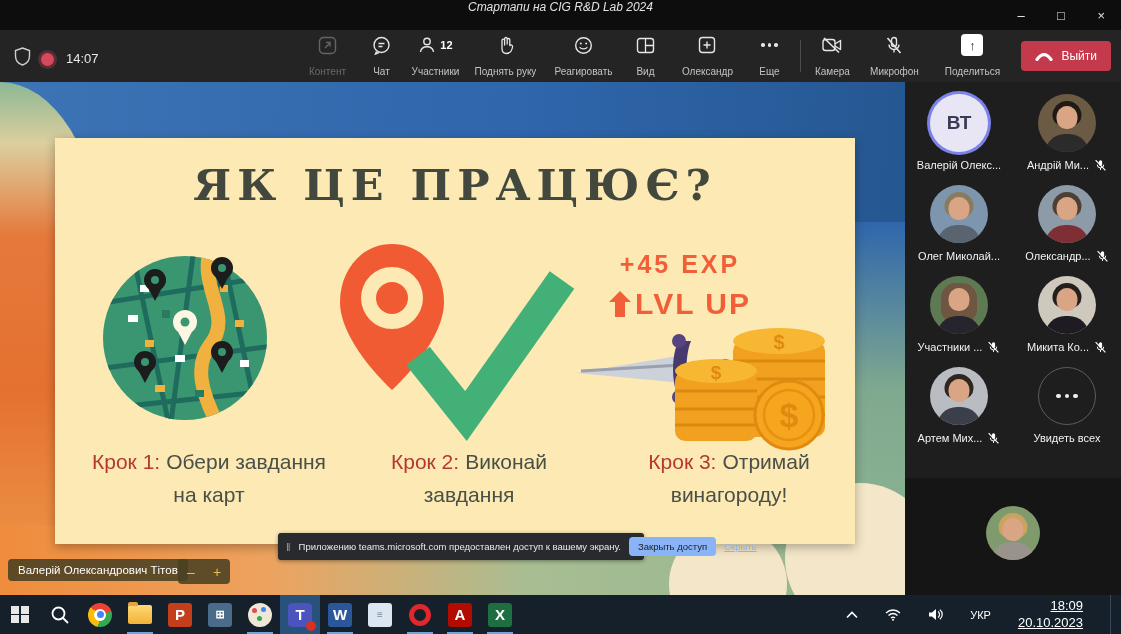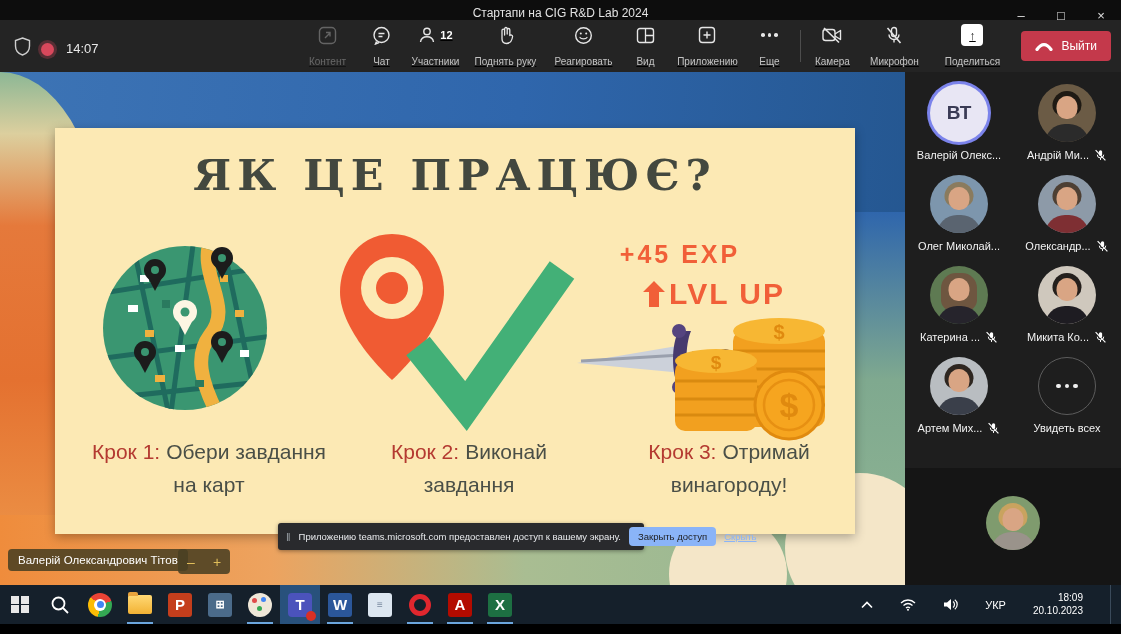--- a/index.html
+++ b/index.html
@@ -1,33 +1,33 @@
 <!DOCTYPE html>
 <html><head>
 <meta charset="utf-8">
 <style>
   * { margin:0; padding:0; box-sizing:border-box; }
   html,body { background:#000; }
   body { font-family:"Liberation Sans", sans-serif; }
   .screen { position:relative; width:1121px; height:634px; overflow:hidden; background:#000; }
 
   
-  .titlebar { position:relative; height:20px; background:#0d0d0d; display:flex; align-items:flex-end; justify-content:center; }
+  .titlebar { position:relative; height:30px; background:#0d0d0d; display:flex; align-items:flex-start; justify-content:center;font-style:italic; }
   .tb-title { font-size:12px; color:#e2e2e2; }
   .win-controls { position:absolute; right:0; top:0; height:30px; display:flex; }
   .wc { width:40px; height:30px; display:flex; align-items:center; justify-content:center; color:#e0e0e0; font-size:13px; cursor:default; }
 
   
   .toolbar { height:52px; background:#242424; display:flex; align-items:center; padding:0 10px 0 14px; }
   .tb-left { display:flex; align-items:flex-end; gap:10px; }
   .shield { width:17px; height:19px; }
   .recdot { width:13px; height:13px; border-radius:50%; background:#d8485c; box-shadow:0 0 0 3px rgba(216,72,92,.28); }
   .timer { color:#e8e8e8; font-size:13px; margin-left:2px; }
   .tb-spacer { flex:1; }
-  .t-item { display:flex; flex-direction:column; align-items:center; justify-content:center; width:62px; gap:11px; cursor:pointer;text-decoration:underline; }
+  .t-item { display:flex; flex-direction:column; align-items:center; justify-content:center; width:62px; gap:11px; cursor:pointer; }
   .t-item.narrow { width:46px; }
   .t-item.wide { width:78px; }
   .t-ico { height:20px; display:flex; align-items:center; justify-content:center; gap:2px; }
   .t-lbl { font-size:10px; color:#c3c3c3; white-space:nowrap; }
   .t-item.disabled { opacity:.42; }
   .badge { color:#fff; font-size:11px; font-weight:bold; margin-left:2px; }
   .t-sep { width:1px; height:32px; background:#4d4d4d; margin:0 8px; }
   .share-box { width:22px; height:22px; background:#fff; border-radius:4px; display:flex; align-items:center; justify-content:center; color:#1b1b1b; font-size:13px; font-weight:bold; }
   .leave-btn { margin-left:10px; background:#c4394b; color:#fff; border:none; border-radius:4px; height:30px; padding:0 14px; display:flex; align-items:center; gap:8px; font-size:12px; font-family:inherit; cursor:pointer; }
   .dots3 { display:flex; gap:3px; }
@@ -45,21 +45,21 @@
   .bg-c1 { width:150px; height:150px; right:-30px; bottom:-38px; }
   .bg-c2 { width:118px; height:118px; right:118px; bottom:-48px; }
 
   
   .slide-card { position:absolute; left:55px; top:56px; width:800px; height:406px; background:#fce9b4; box-shadow:0 3px 10px rgba(0,0,0,.3); }
   .slide-title { margin-top:22px; text-align:center; font-family:"DejaVu Serif", serif; font-weight:600; font-size:43px; letter-spacing:6px; color:#43483f; }
   .g-map { position:absolute; left:45px; top:112px; }
   .g-pincheck { position:absolute; left:275px; top:100px; }
   .g-exp { position:absolute; left:520px; top:112px; width:210px; text-align:center; color:#f15f38; font-weight:bold; }
   .exp1 { font-size:25px; letter-spacing:3px; }
-  .exp2 { display:flex; align-items:center; justify-content:flex-end; gap:4px; margin-top:8px; font-size:30px; letter-spacing:2px; }
+  .exp2 { display:flex; align-items:center; justify-content:center; gap:4px; margin-top:8px; font-size:30px; letter-spacing:2px; }
   .g-coins { position:absolute; left:520px; top:175px; }
   .steps { position:absolute; left:4px; top:308px; width:100%; display:flex;padding-left:20px; }
   .step { flex:1; display:flex; justify-content:center; }
   .step-text { font-size:21px; line-height:1.55; color:#4a4f47; text-align:center; }
   .s1 .step-text { max-width:235px; }
   .s2 .step-text { max-width:175px; }
   .s3 .step-text { max-width:200px; }
   .krok { color:#b43a31; margin-right:6px; }
 
   
@@ -112,21 +112,21 @@
   .teams-ic { background:#4b53bc; position:relative; border-radius:4px; }
   .teams-dot { position:absolute; right:4px; bottom:3px; width:10px; height:10px; border-radius:50%; background:#d93025; }
   .word-ic { background:#2b579a; }
   .note-ic { background:#dce6f0; color:#7a8aa0; font-size:10px; }
   .opera-ic { width:22px; height:22px; border-radius:50%; border:5px solid #e0272e; }
   .pdf-ic { background:#b30b00; }
   .excel-ic { background:#1d6f42; }
   .tb-tray { margin-left:auto; display:flex; align-items:center; gap:27px; padding-right:6px; height:100%; }
   .tray-ic { display:flex; align-items:center; justify-content:center; cursor:pointer; }
   .lang { color:#fff; font-size:11px; cursor:pointer; }
-  .clock { color:#fff; font-size:10px; text-align:right; line-height:1.25; cursor:pointer; }
+  .clock { color:#fff; font-size:13px; text-align:right; line-height:1.25; cursor:pointer;text-decoration:underline; }
   .showdesk { width:5px; height:100%; border-left:1px solid #3a4a5a; cursor:pointer; }
 
   svg { display:block; }
 </style>
 </head>
 <body>
 
 <div class="screen">
 
   <div class="titlebar">
@@ -211,21 +211,21 @@
       <span class="t-lbl">Вид</span>
     </div>
 
     <div class="t-item wide">
       <span class="t-ico">
         <svg width="18" height="18" viewBox="0 0 18 18">
             <rect x="1.5" y="1.5" width="15" height="15" rx="3" fill="none" stroke="#e6e6e6" stroke-width="1.4"></rect>
             <path d="M9 5.5 V12.5 M5.5 9 H12.5" stroke="#e6e6e6" stroke-width="1.4"></path>
           </svg>
       </span>
-      <span class="t-lbl">Приложению</span>
+      <span class="t-lbl">Олександр</span>
     </div>
 
     <div class="t-item narrow">
       <span class="t-ico">
           <span class="dots3">
             <i></i>
             <i></i>
             <i></i>
           </span>
         </span>
@@ -480,21 +480,21 @@
           </div>
         </div>
 
         <div class="tile">
           <div class="pav long" style="--bg:#5e7a52;--hair:#6e5640;--shirt:#26242c">
               <i class="hair"></i>
               <i class="face"></i>
               <i class="bodyp"></i>
             </div>
           <div class="p-lbl">
-              <span>Катерина ...</span>
+              <span>Участники ...</span>
             <svg class="micoff" viewBox="0 0 16 16">
                 <rect x="6" y="1.5" width="4" height="7" rx="2" fill="#fff"></rect>
                 <path d="M4 7 a4 4 0 0 0 8 0" fill="none" stroke="#fff" stroke-width="1.2"></path>
                 <line x1="8" y1="11" x2="8" y2="13.5" stroke="#fff" stroke-width="1.2"></line>
                 <line x1="2" y1="1.5" x2="14" y2="14" stroke="#fff" stroke-width="1.4"></line>
               </svg>
           </div>
         </div>
 
         <div class="tile">

